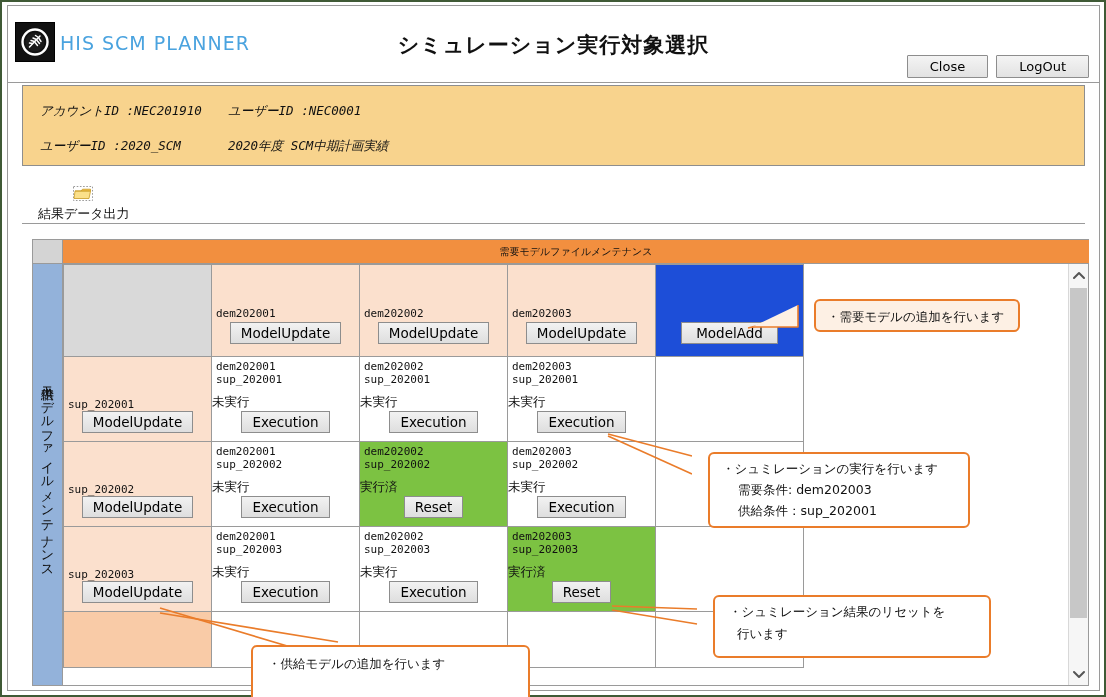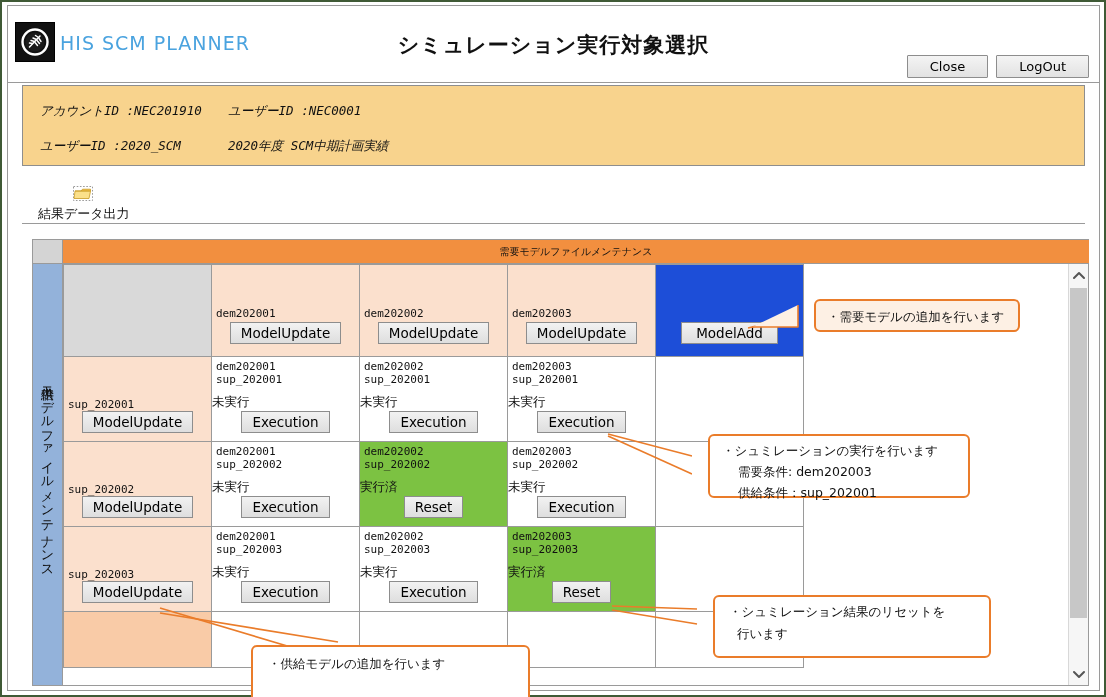--- a/index.html
+++ b/index.html
@@ -227,21 +227,21 @@
     box-sizing:border-box;
     line-height:21px;
     z-index:30;
   }
   .callout.tinted{background:#fdf0e4;}
   .callout .ct{position:absolute;white-space:nowrap;}
 
   .co-add-demand{left:806px;top:293px;width:206px;height:33px;}
   .co-add-demand .ct{left:11px;top:5px;}
 
-  .co-exec{left:700px;top:428px;width:262px;height:64px;padding-left:44px;}
+  .co-exec{left:700px;top:446px;width:262px;height:76px;padding-left:44px;}
   .co-exec .ct.l1{left:12px;top:4px;}
   .co-exec .ct.l2{left:28px;top:25px;}
   .co-exec .ct.l3{left:28px;top:46px;}
 
   .co-reset{left:705px;top:589px;width:278px;height:63px;}
   .co-reset .ct.l1{left:14px;top:4px;}
   .co-reset .ct.l2{left:22px;top:26px;}
 
   .co-add-supply{left:243px;top:639px;width:279px;height:65px;}
   .co-add-supply .ct{left:15px;top:6px;}

